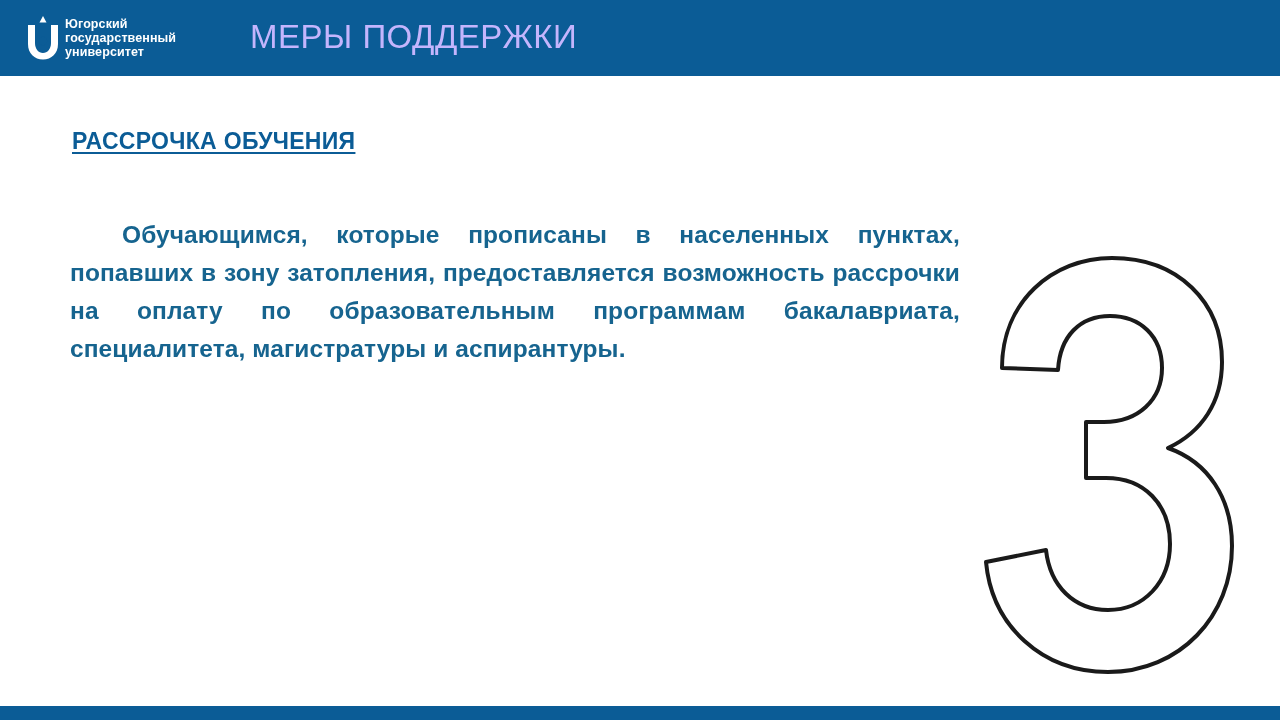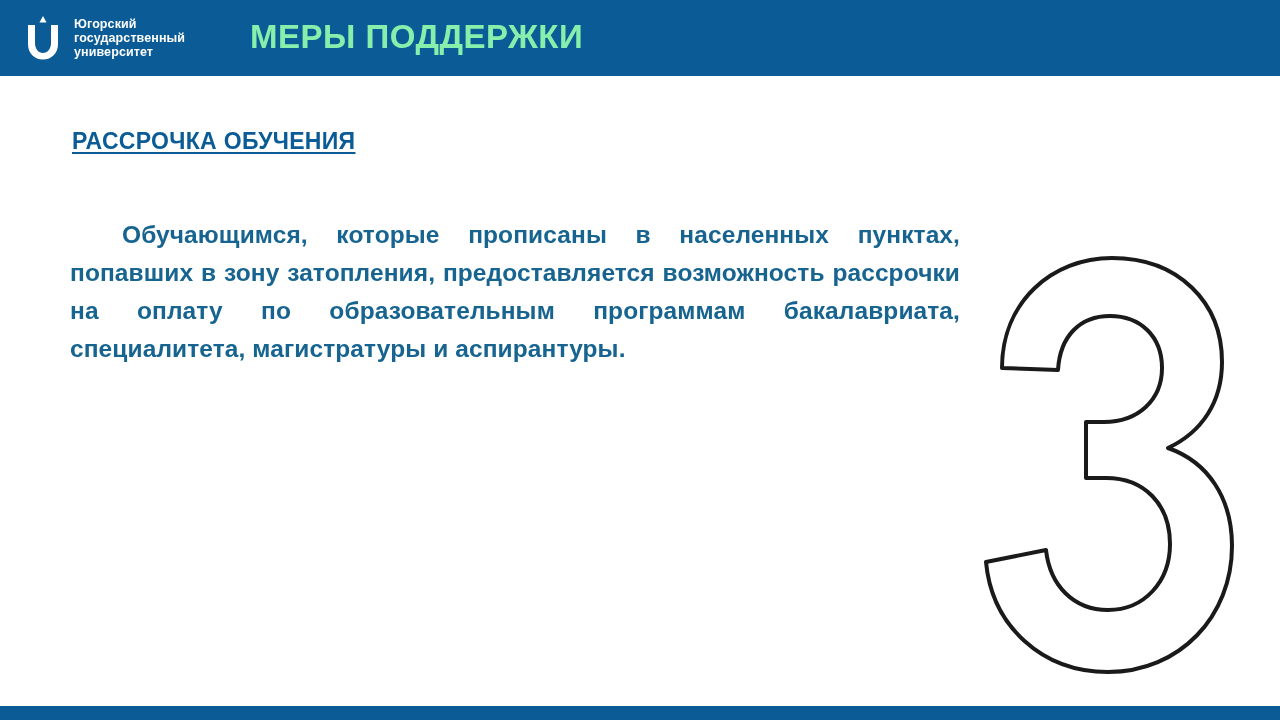--- a/index.html
+++ b/index.html
@@ -32,43 +32,43 @@
     background: #0B5C96;
   }
   .logo-block {
     position: absolute;
     left: 22px;
     top: 10px;
     width: 200px;
     height: 56px;
     display: flex;
     align-items: center;
-    gap: 10px;
+    gap: 1px;
   }
   .logo-mark {
     width: 42px;
     height: 46px;
     flex: 0 0 42px;
     position: relative;
   }
   .logo-text {
     color: #ffffff;
     font-size: 12.5px;
     line-height: 14px;
     font-weight: bold;
     letter-spacing: 0.1px;
     white-space: pre-line;
   }
   .header-title {
     position: absolute;
     left: 250px;
     top: 15px;
-    color: #86efac;
+    color: #c4b5fd;
     font-size: 33px;
-    font-weight: bold;
+    font-weight: normal;
     letter-spacing: 0.5px;
     line-height: 44px;
     text-align: center;
   }
 
   
   .subtitle {
     position: absolute;
     left: 72px;
     top: 128px;

